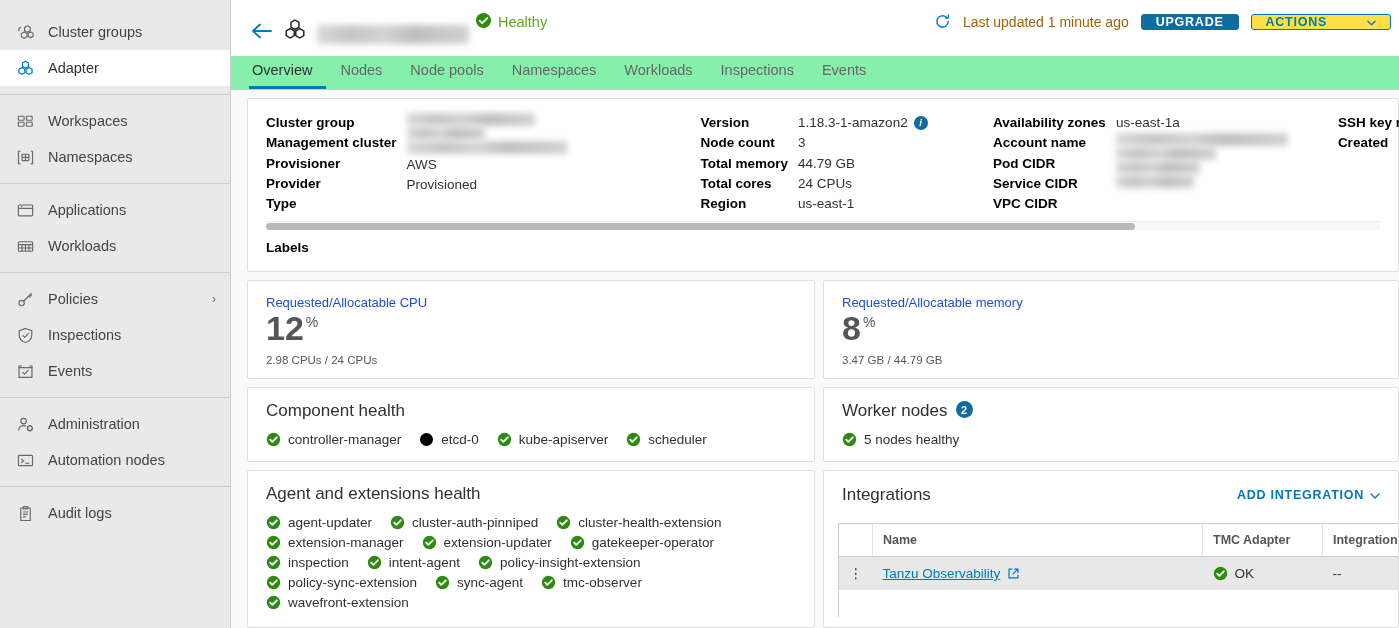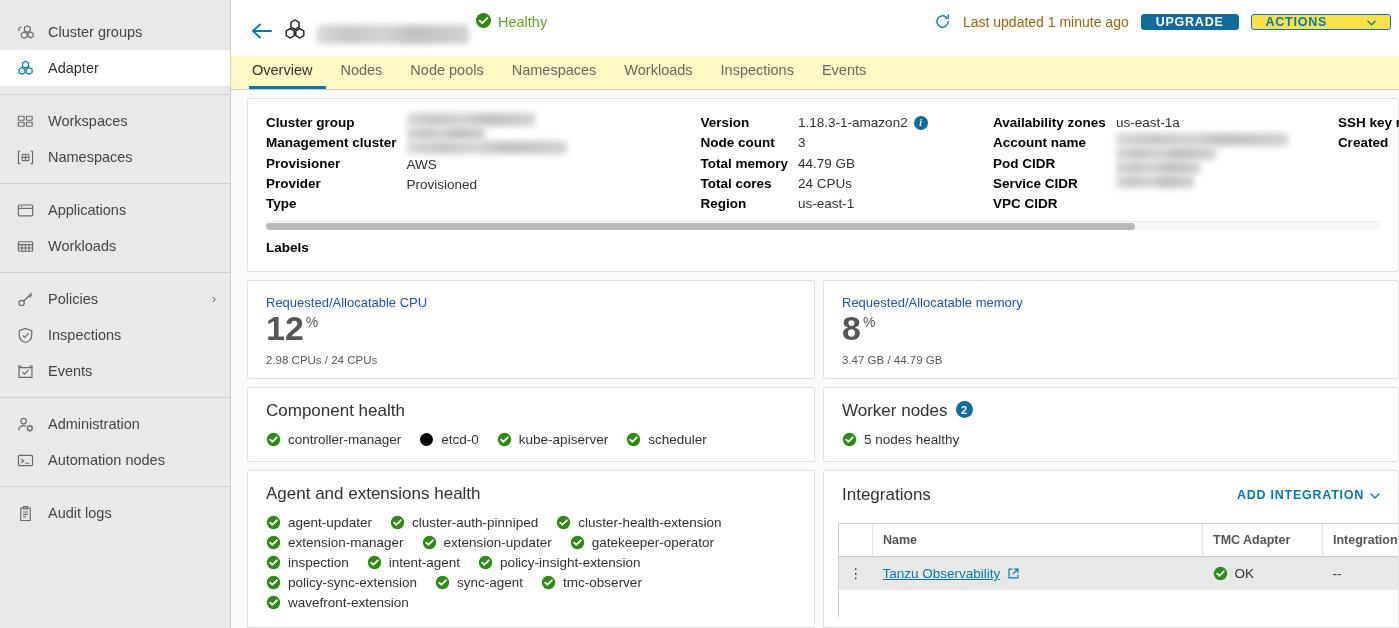--- a/index.html
+++ b/index.html
@@ -85,21 +85,21 @@
     text-transform: uppercase; border-radius: 3px;
     height: 16px; padding: 0 14px; cursor: pointer;
     display: inline-flex; align-items: center; gap: 6px;
     white-space: nowrap;
   }
   .btn-primary { background: #0f6c9d; color: #ffffff; border: 1px solid #0f6c9d; }
   .btn-outline { background: #fde047; color: #0079b8; border: 1px solid #0079b8; gap: 40px; }
 
   .tabs {
     display: flex; align-items: flex-end; gap: 0;
-    padding-left: 18px; background: #fef9c3;
+    padding-left: 18px; background: #86efac;
     border-bottom: 1px solid #cccccc;
     height: 34px;
   }
   .tab {
     font-size: 14.5px; color: #666666;
     padding: 0 14px 8px 14px; cursor: pointer;
     border-bottom: 3px solid transparent; white-space: nowrap;
   }
   .tab:first-child { padding-left: 3px; }
   .tab.active { color: #313131; border-bottom-color: #0079b8; }

